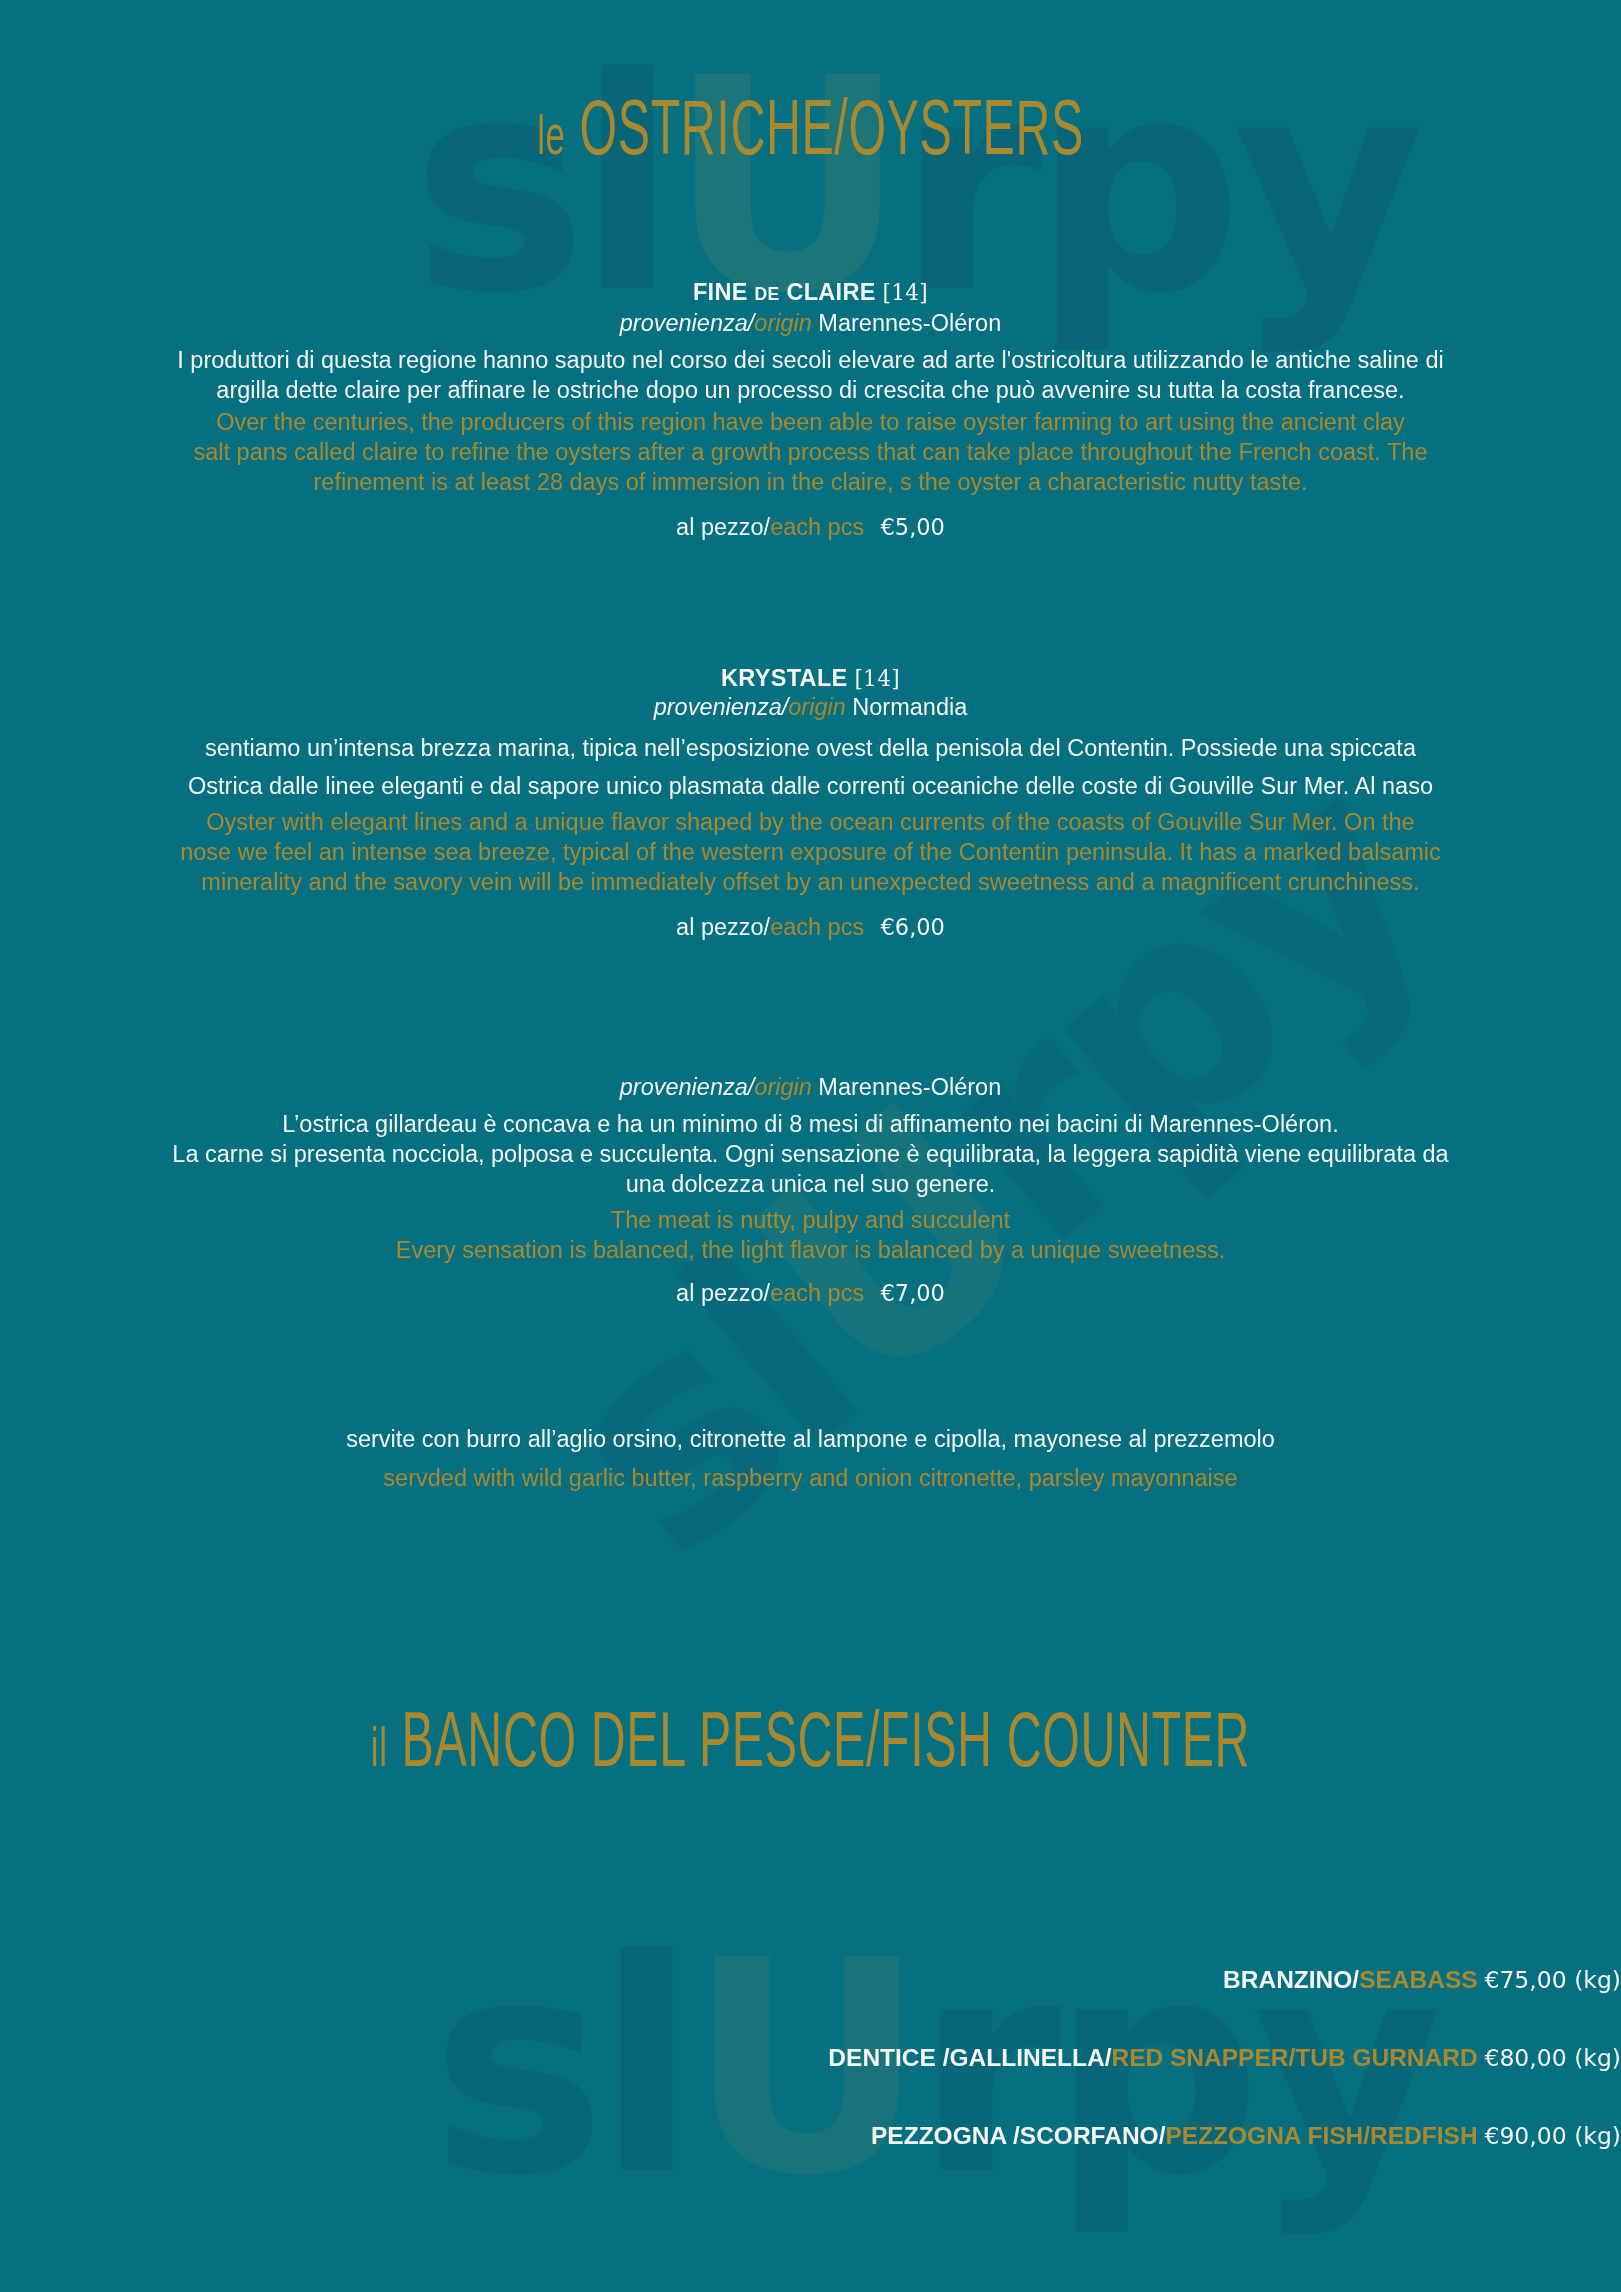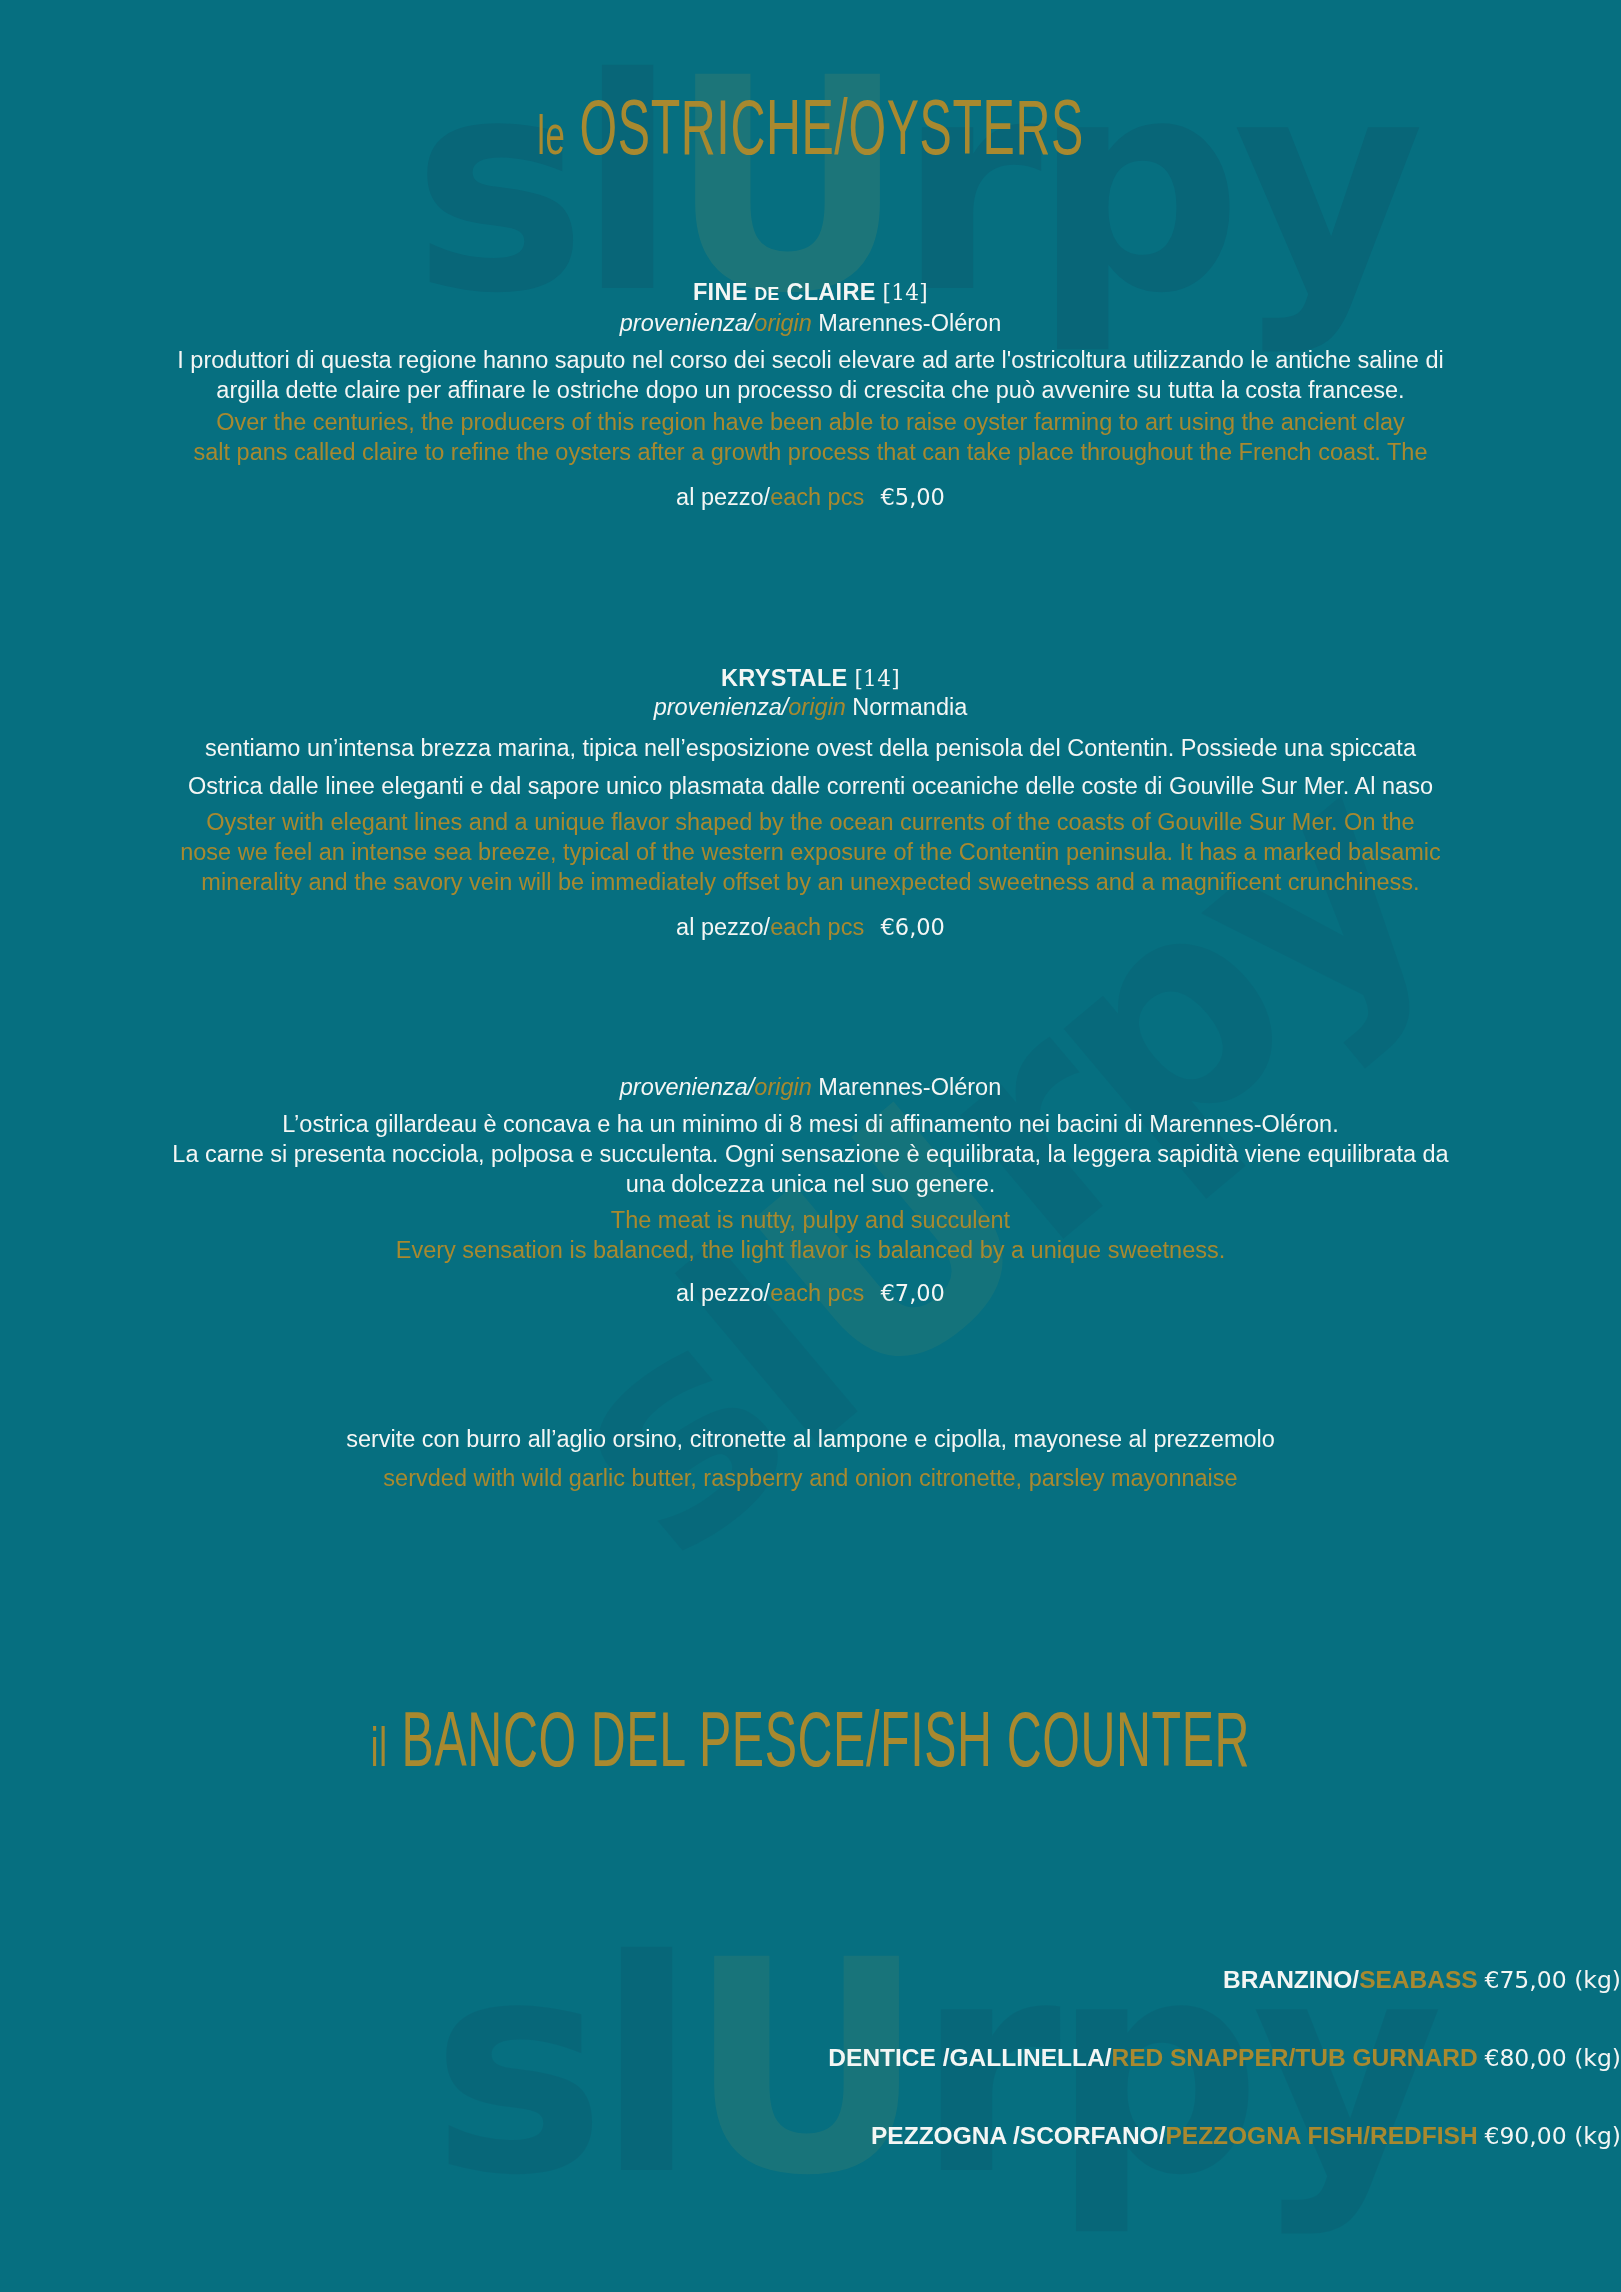--- a/index.html
+++ b/index.html
@@ -70,20 +70,21 @@
     <span class="lbl">provenienza/</span><span class="lbl gold">origin</span>
     <span>Marennes-Oléron</span>
   </div>
   <div class="desc-it">
     <div>I produttori di questa regione hanno saputo nel corso dei secoli elevare ad arte l'ostricoltura utilizzando le antiche saline di</div>
     <div>argilla dette claire per affinare le ostriche dopo un processo di crescita che può avvenire su tutta la costa francese.</div>
   </div>
   <div class="desc-en">
     <div>Over the centuries, the producers of this region have been able to raise oyster farming to art using the ancient clay</div>
     <div>salt pans called claire to refine the oysters after a growth process that can take place throughout the French coast. The</div>
+    <div>refinement is at least 28 days of immersion in the claire, s the oyster a characteristic nutty taste.</div>
   </div>
   <div class="price-line">
     <span>al pezzo/</span><span class="gold">each pcs</span>
     <span class="price">€5,00</span>
   </div>
 </div>
 
 <div class="item kry" style="top:664px;">
   <div class="name">
     <span>KRYSTALE</span>

